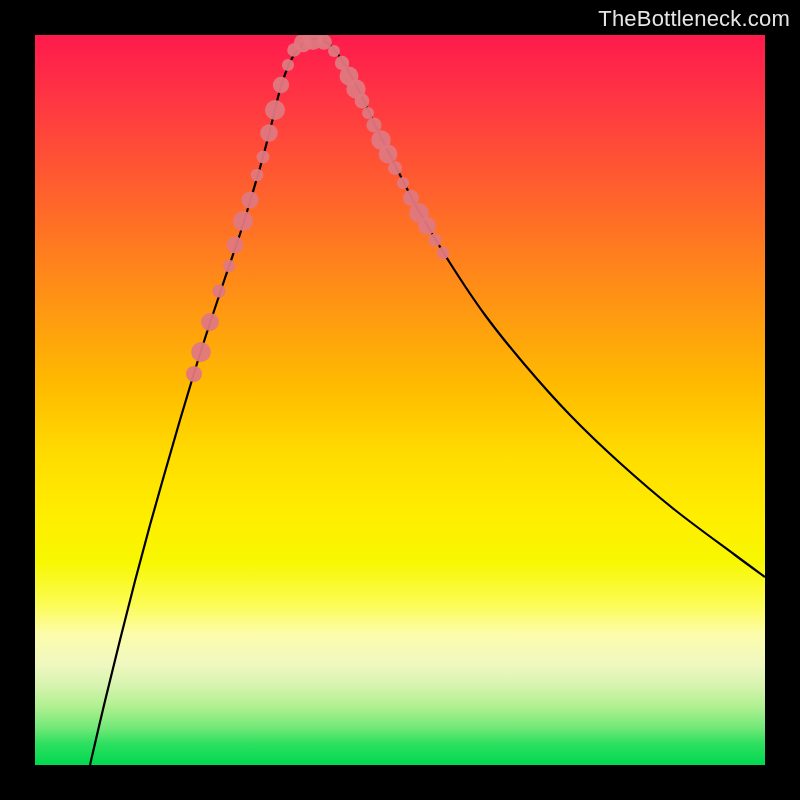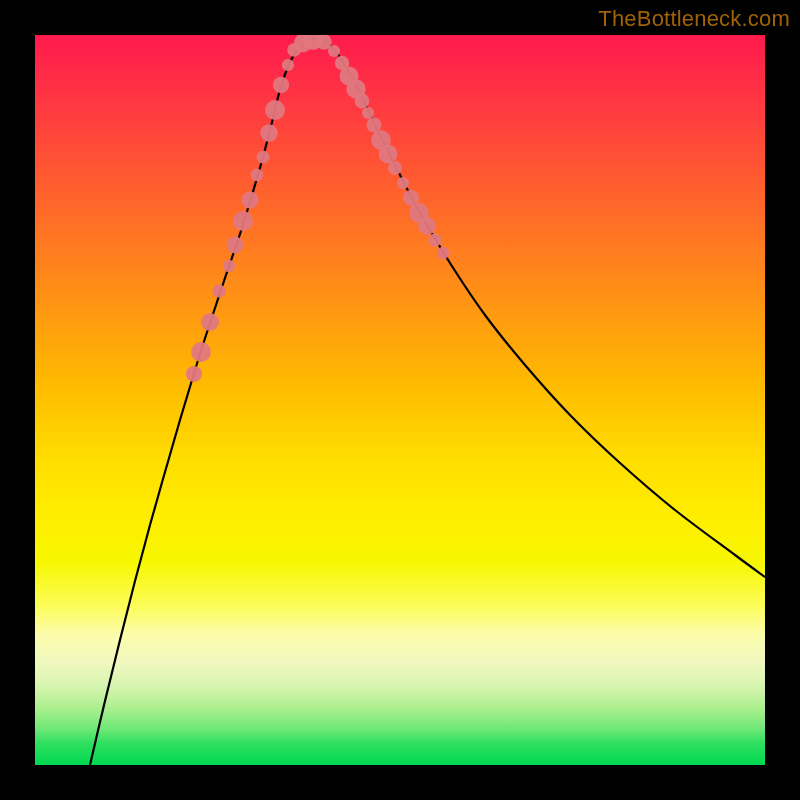--- a/index.html
+++ b/index.html
@@ -35,21 +35,21 @@
       #30e060 97%,
       #00d850 100%
     );
   }
   .watermark {
     position: absolute;
     top: 6px;
     right: 10px;
     font-family: Arial, Helvetica, sans-serif;
     font-size: 22px;
-    color: #a16207;
+    color: #e5e5e5;
     font-weight: 500;
     letter-spacing: 0.2px;
   }
   svg.curve {
     position: absolute;
     left: 0; top: 0;
     width: 730px; height: 730px;
   }
 </style>
 </head>

